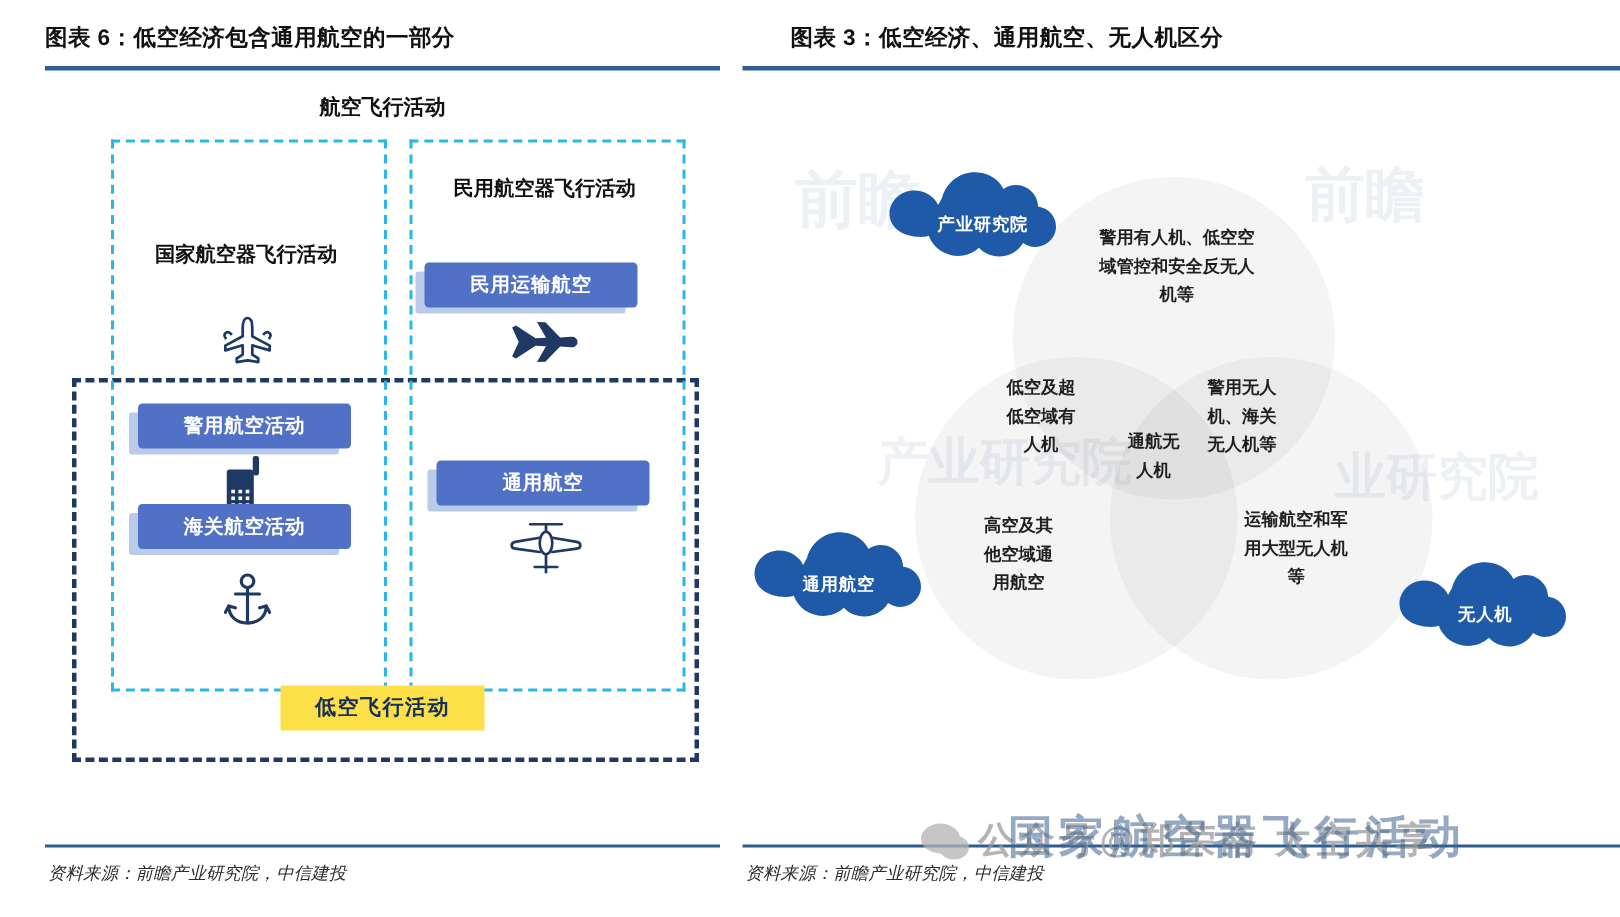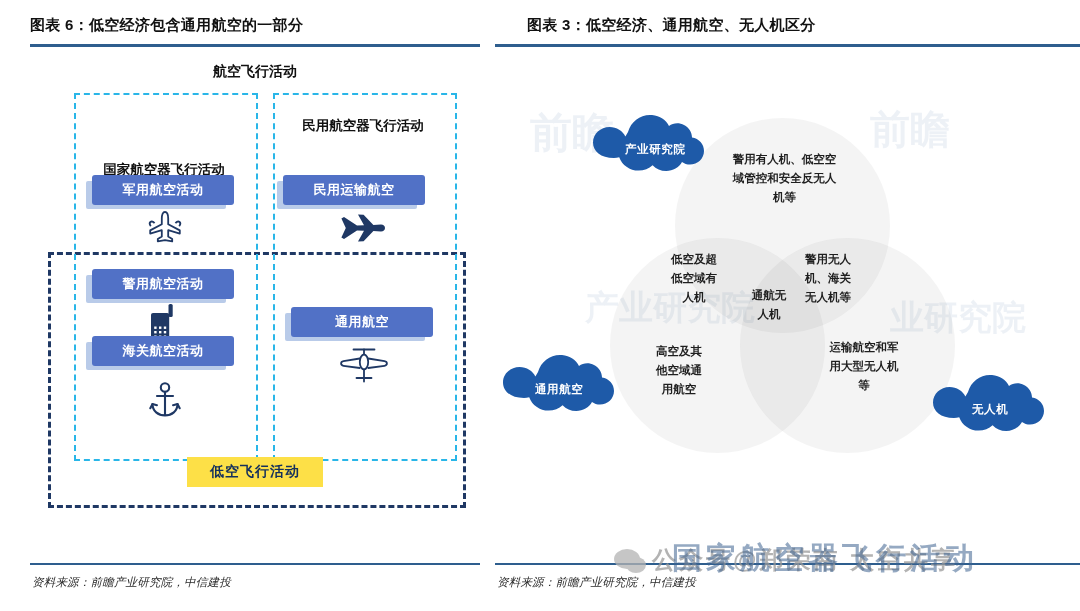--- a/index.html
+++ b/index.html
@@ -126,21 +126,20 @@
       <div class="d-title">航空飞行活动</div>
 
       <div class="navy-box"></div>
 
       <div class="cyan-col cyan-left"></div>
       <div class="col-head" style="left:44px;top:62px;width:180px;margin-top:44px;">国家航空器飞行活动</div>
 
       <div class="cyan-col cyan-right"></div>
       <div class="col-head" style="left:243px;top:62px;width:180px;">民用航空器飞行活动</div>
 
-      <div class="pill wide" style="left:62px;top:120px;">军用航空活动</div>
       <svg class="ico" style="left:115px;top:155px;" width="40" height="36" viewBox="0 0 40 36">
         <g fill="none" stroke="#1f3864" stroke-width="1.8" stroke-linejoin="round">
           <path d="M20 2c2.2 0 3.2 3 3.2 6.6v5.6l11.6 6.2v3.2l-11.6-3.4v6.2l4 2.6v2.4L20 30.2l-7.2 1.2v-2.4l4-2.6v-6.2L5.2 23.6v-3.2l11.6-6.2V8.6C16.8 5 17.8 2 20 2z"></path>
           <path d="M9.6 13.2c-1.4-1.6-3-2.2-4.2-1.2-1.1 1-.8 2.6.4 4.1M30.4 13.2c1.4-1.6 3-2.2 4.2-1.2 1.1 1 .8 2.6-.4 4.1"></path>
         </g>
       </svg>
 
       <div class="pill wide" style="left:253px;top:120px;">民用运输航空</div>
       <svg class="ico" style="left:310px;top:156px;" width="46" height="34" viewBox="0 0 46 34">
         <path fill="#1f3864" d="M4 6l13 8.5 7-.3L18 3.6l5.6.2 9.8 10.2 7.4-.5c2.4-.1 4.2 1.3 4.2 3.5s-1.8 3.6-4.2 3.5l-7.4-.5-9.8 10.2-5.6.2 6-10.6-7-.3L4 28l-2.6-1.4 4.4-9.6L1.4 7.4z"></path>

